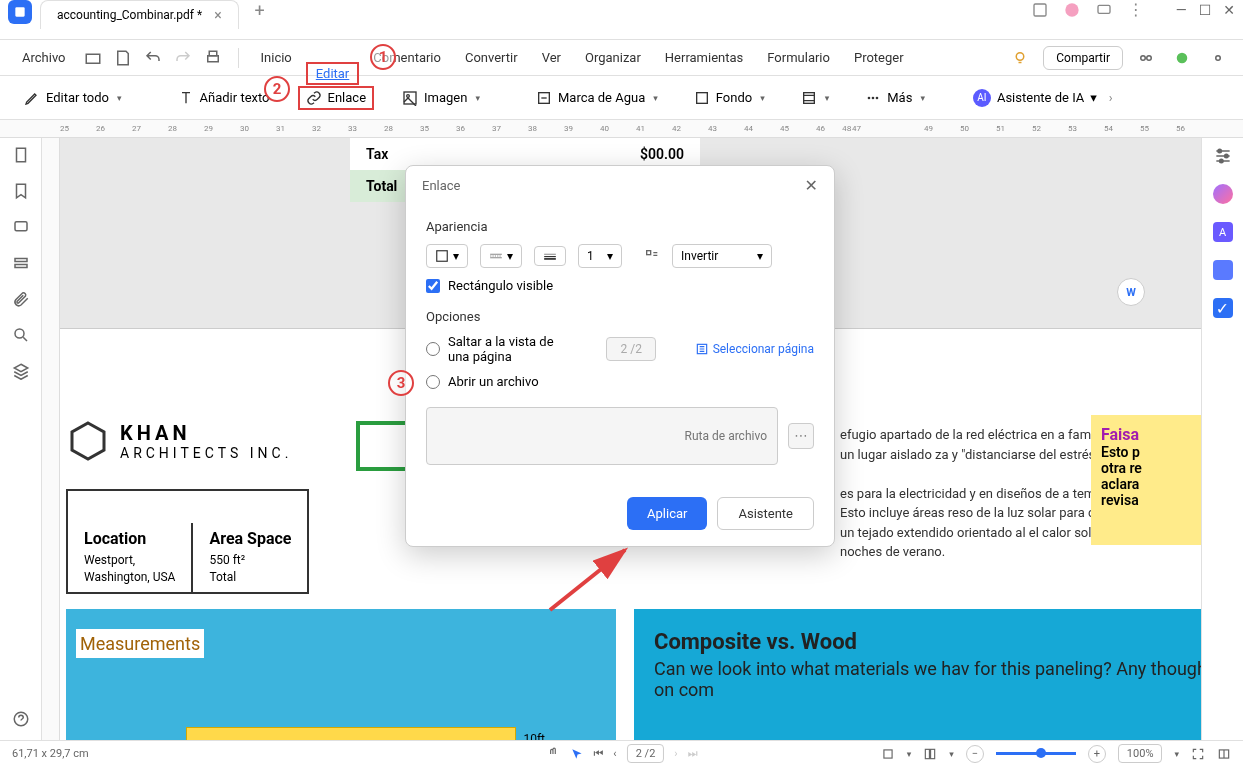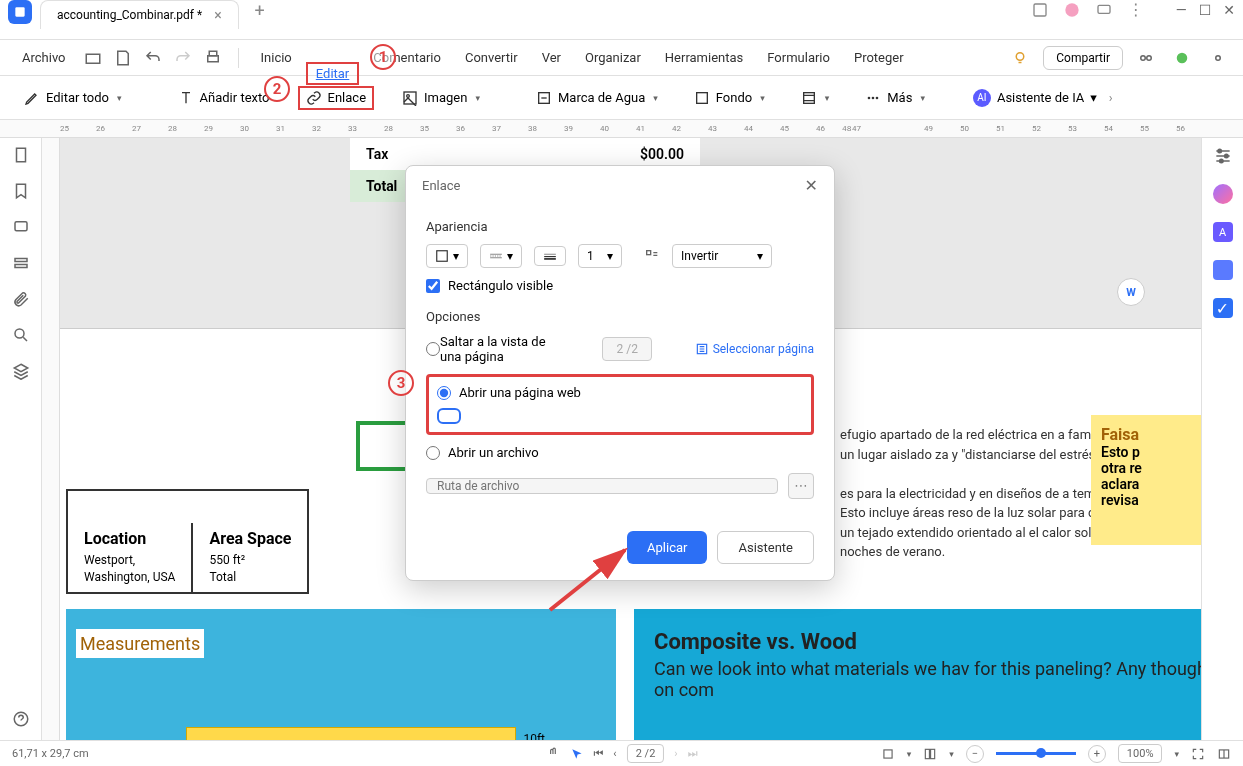--- a/index.html
+++ b/index.html
@@ -64,40 +64,40 @@
 .info-cell p { font-size: 12px; line-height: 1.4; }
 .measurements { position: absolute; left: 10px; top: 310px; font-size: 18px; color: #333; }
 .blue-panel1 { position: absolute; left: 6px; top: 280px; width: 550px; height: 160px; background: #3db4dd; }
 .blue-panel2 { position: absolute; left: 574px; top: 280px; width: 620px; height: 160px; background: #16a8d6; padding: 20px; }
 .blue-panel2 h3 { font-size: 22px; font-weight: 700; color: #222; }
 .blue-panel2 p { font-size: 18px; color: #222; margin-top: 4px; }
 .yellow-ruler { position: absolute; left: 120px; bottom: 6px; width: 330px; height: 36px; background: #ffd94a; border: 1px solid #d4a800; }
 .ruler-mark { position: absolute; right: -30px; bottom: 16px; font-size: 12px; }
 .body-text { position: absolute; left: 780px; top: 96px; width: 350px; font-size: 13px; line-height: 1.5; color: #333; }
 .sticky { position: absolute; right: -60px; top: 86px; width: 170px; height: 130px; background: #ffeb8a; padding: 10px; font-size: 14px; }
-.sticky b { color: #a16207; font-size: 16px; }
+.sticky b { color: #a21caf; font-size: 16px; }
 
 
 .dialog { position: absolute; left: 405px; top: 165px; width: 430px; background: #fff; border: 1px solid #ccc; border-radius: 8px; box-shadow: 0 8px 30px rgba(0,0,0,0.2); z-index: 100; }
 .dialog-header { display: flex; justify-content: space-between; align-items: center; padding: 10px 16px; font-size: 13px; color: #666; }
 .dialog-close { cursor: pointer; color: #666; font-size: 16px; }
 .dialog-body { padding: 6px 20px 16px; }
 .section-label { font-size: 13px; color: #333; margin: 8px 0; }
 .appearance-row { display: flex; gap: 12px; align-items: center; margin: 10px 0; }
 .ap-ctrl { border: 1px solid #ccc; border-radius: 4px; padding: 4px 8px; font-size: 12px; display: flex; align-items: center; gap: 4px; min-width: 30px; }
 .ap-select { border: 1px solid #ccc; border-radius: 4px; padding: 4px 8px; font-size: 12px; min-width: 100px; display: flex; justify-content: space-between; align-items: center; }
 .checkbox-row { display: flex; align-items: center; gap: 8px; margin: 10px 0 16px; font-size: 13px; }
 .checkbox-row input { width: 14px; height: 14px; accent-color: #2c6ff5; }
 .radio-row { display: flex; align-items: center; gap: 8px; margin: 10px 0; font-size: 13px; }
 .radio-row input { width: 14px; height: 14px; accent-color: #2c6ff5; }
 .radio-row.highlighted { border: 3px solid #e04040; padding: 8px; border-radius: 4px; }
 .page-input { border: 1px solid #ccc; border-radius: 4px; padding: 4px 8px; font-size: 12px; width: 50px; background: #f5f5f5; color: #aaa; }
 .select-page { color: #2c6ff5; font-size: 12px; cursor: pointer; }
 .url-input { width: 100%; border: 2px solid #2c6ff5; border-radius: 6px; padding: 6px 10px; font-size: 12px; margin-top: 8px; }
-.file-input { width: calc(100% - 36px); border: 1px solid #ccc; border-radius: 4px; padding: 0 10px; font-size: 12px; background: #f5f5f5; color: #aaa; margin-top: 8px; display: inline-block; }
+.file-input { width: calc(100% - 36px); border: 1px solid #ccc; border-radius: 4px; padding: 21px 10px; font-size: 12px; background: #f5f5f5; color: #aaa; margin-top: 8px; display: inline-block; text-align: right; }
 .file-btn { width: 26px; height: 26px; border: 1px solid #ccc; border-radius: 4px; margin-left: 6px; cursor: pointer; background: #f5f5f5; color: #888; vertical-align: middle; }
 .dialog-footer { display: flex; justify-content: flex-end; gap: 10px; padding: 16px 20px; }
 .btn-primary { background: #2c6ff5; color: #fff; border: none; border-radius: 6px; padding: 8px 20px; font-size: 13px; cursor: pointer; }
 .btn-secondary { background: #fff; color: #333; border: 1px solid #ccc; border-radius: 6px; padding: 8px 20px; font-size: 13px; cursor: pointer; }
 
 
 .annotation { position: absolute; width: 26px; height: 26px; border: 2.5px solid #e04040; border-radius: 50%; color: #e04040; font-weight: 700; display: flex; align-items: center; justify-content: center; font-size: 15px; z-index: 200; background: rgba(255,255,255,0.5); }
 .arrow { position: absolute; z-index: 150; }
 
 
@@ -327,20 +327,29 @@
         <path d="M9 10a3 3 0 116 0c0 2-3 2-3 4M12 18h0"></path>
       </svg>
   </div>
   <div class="ruler-v"></div>
   <div class="canvas">
     <div class="doc-page1">
       <div class="tax-row"><span>Tax</span><span style="float:right">$00.00</span></div>
       <div class="total-row"><span>Total</span></div>
     </div>
     <div class="doc-page2">
+      <div class="khan-logo">
+        <svg class="khan-hex" viewBox="0 0 40 40" fill="none" stroke="#333" stroke-width="3">
+            <path d="M20 2l16 9v18l-16 9-16-9V11z"></path>
+          </svg>
+        <div class="khan-text">
+          <div class="l1">KHAN</div>
+          <div class="l2">ARCHITECTS INC.</div>
+        </div>
+      </div>
       <div class="paid-stamp"></div>
       <div class="info-table">
         <div class="info-cell">
           <h4>Location</h4>
           <p style="white-space:pre-line">Westport,
 Washington, USA</p>
         </div>
         <div class="info-cell" style="border-right:none">
           <h4>Area Space</h4>
           <p style="white-space:pre-line">550 ft²
@@ -427,41 +436,32 @@
           <span>Invertir</span>
           <span class="caret">▾</span>
         </div>
     </div>
     <div class="checkbox-row">
       <input type="checkbox" checked="" style="">
       <span>Rectángulo visible</span>
     </div>
     <div class="section-label">Opciones</div>
     <div class="radio-row" style="justify-content:space-between">
-      <div style="display:flex;align-items:center;">
+      <div style="display:flex;align-items:center;gap:8px">
         <input type="radio" name="linktype" style="">
         <span style="max-width:120px">Saltar a la vista de una página</span>
       </div>
       <span class="page-input" style="text-align:center">2 /2</span>
       <span style="display:flex;align-items:center;gap:4px">
         <svg width="14" height="14" viewBox="0 0 24 24" fill="none" stroke="#2c6ff5" stroke-width="2">
             <rect x="4" y="4" width="16" height="16"></rect>
             <path d="M8 8h8M8 12h8M8 16h8"></path>
           </svg>
         <span class="select-page">Seleccionar página</span>
       </span>
-    </div>
-    <div class="radio-row highlighted">
-      <div style="width:100%">
-        <div style="display:flex;align-items:center;gap:8px">
-          <input type="radio" name="linktype" checked="" style="">
-          <span>Abrir una página web</span>
-        </div>
-        <input class="url-input" value="https://www.youtube.com/watch?v=d_l3Z6BWW1o" style="">
-      </div>
     </div>
     <div class="radio-row">
       <input type="radio" name="linktype" style="">
       <span>Abrir un archivo</span>
     </div>
     <div>
       <input class="file-input" disabled="" placeholder="Ruta de archivo" style="">
       <button class="file-btn">⋯</button>
     </div>
   </div>

